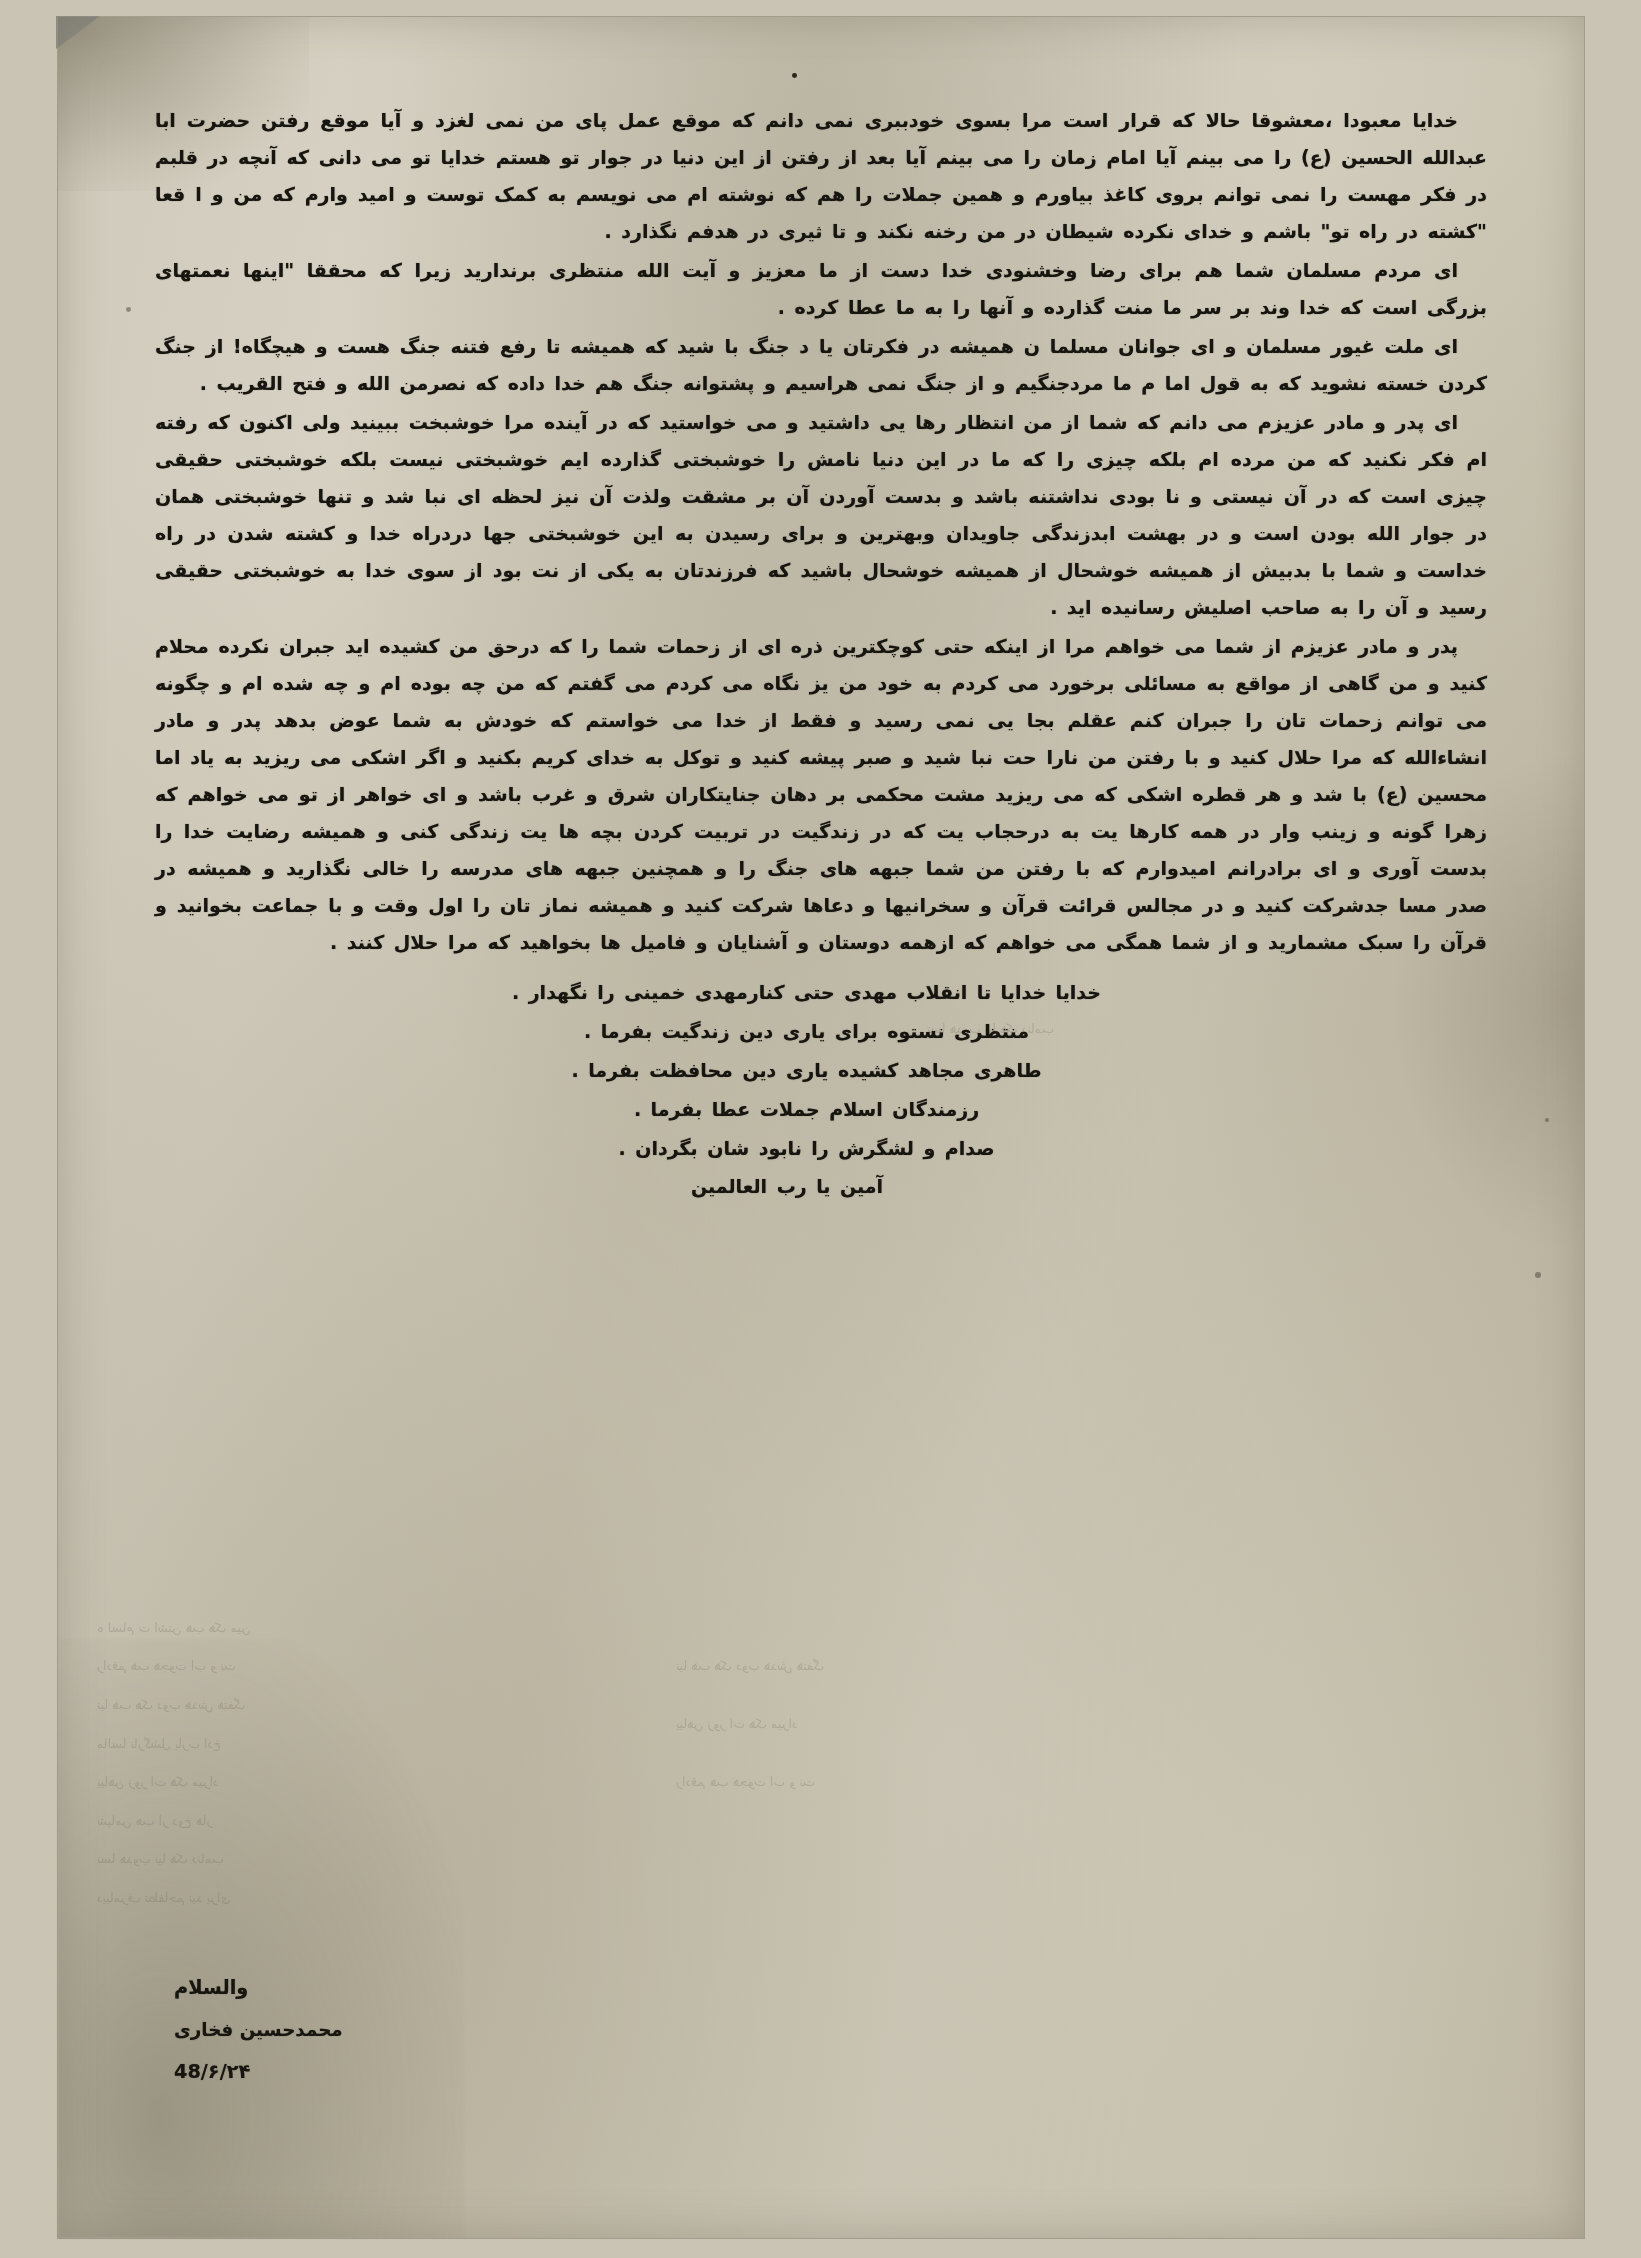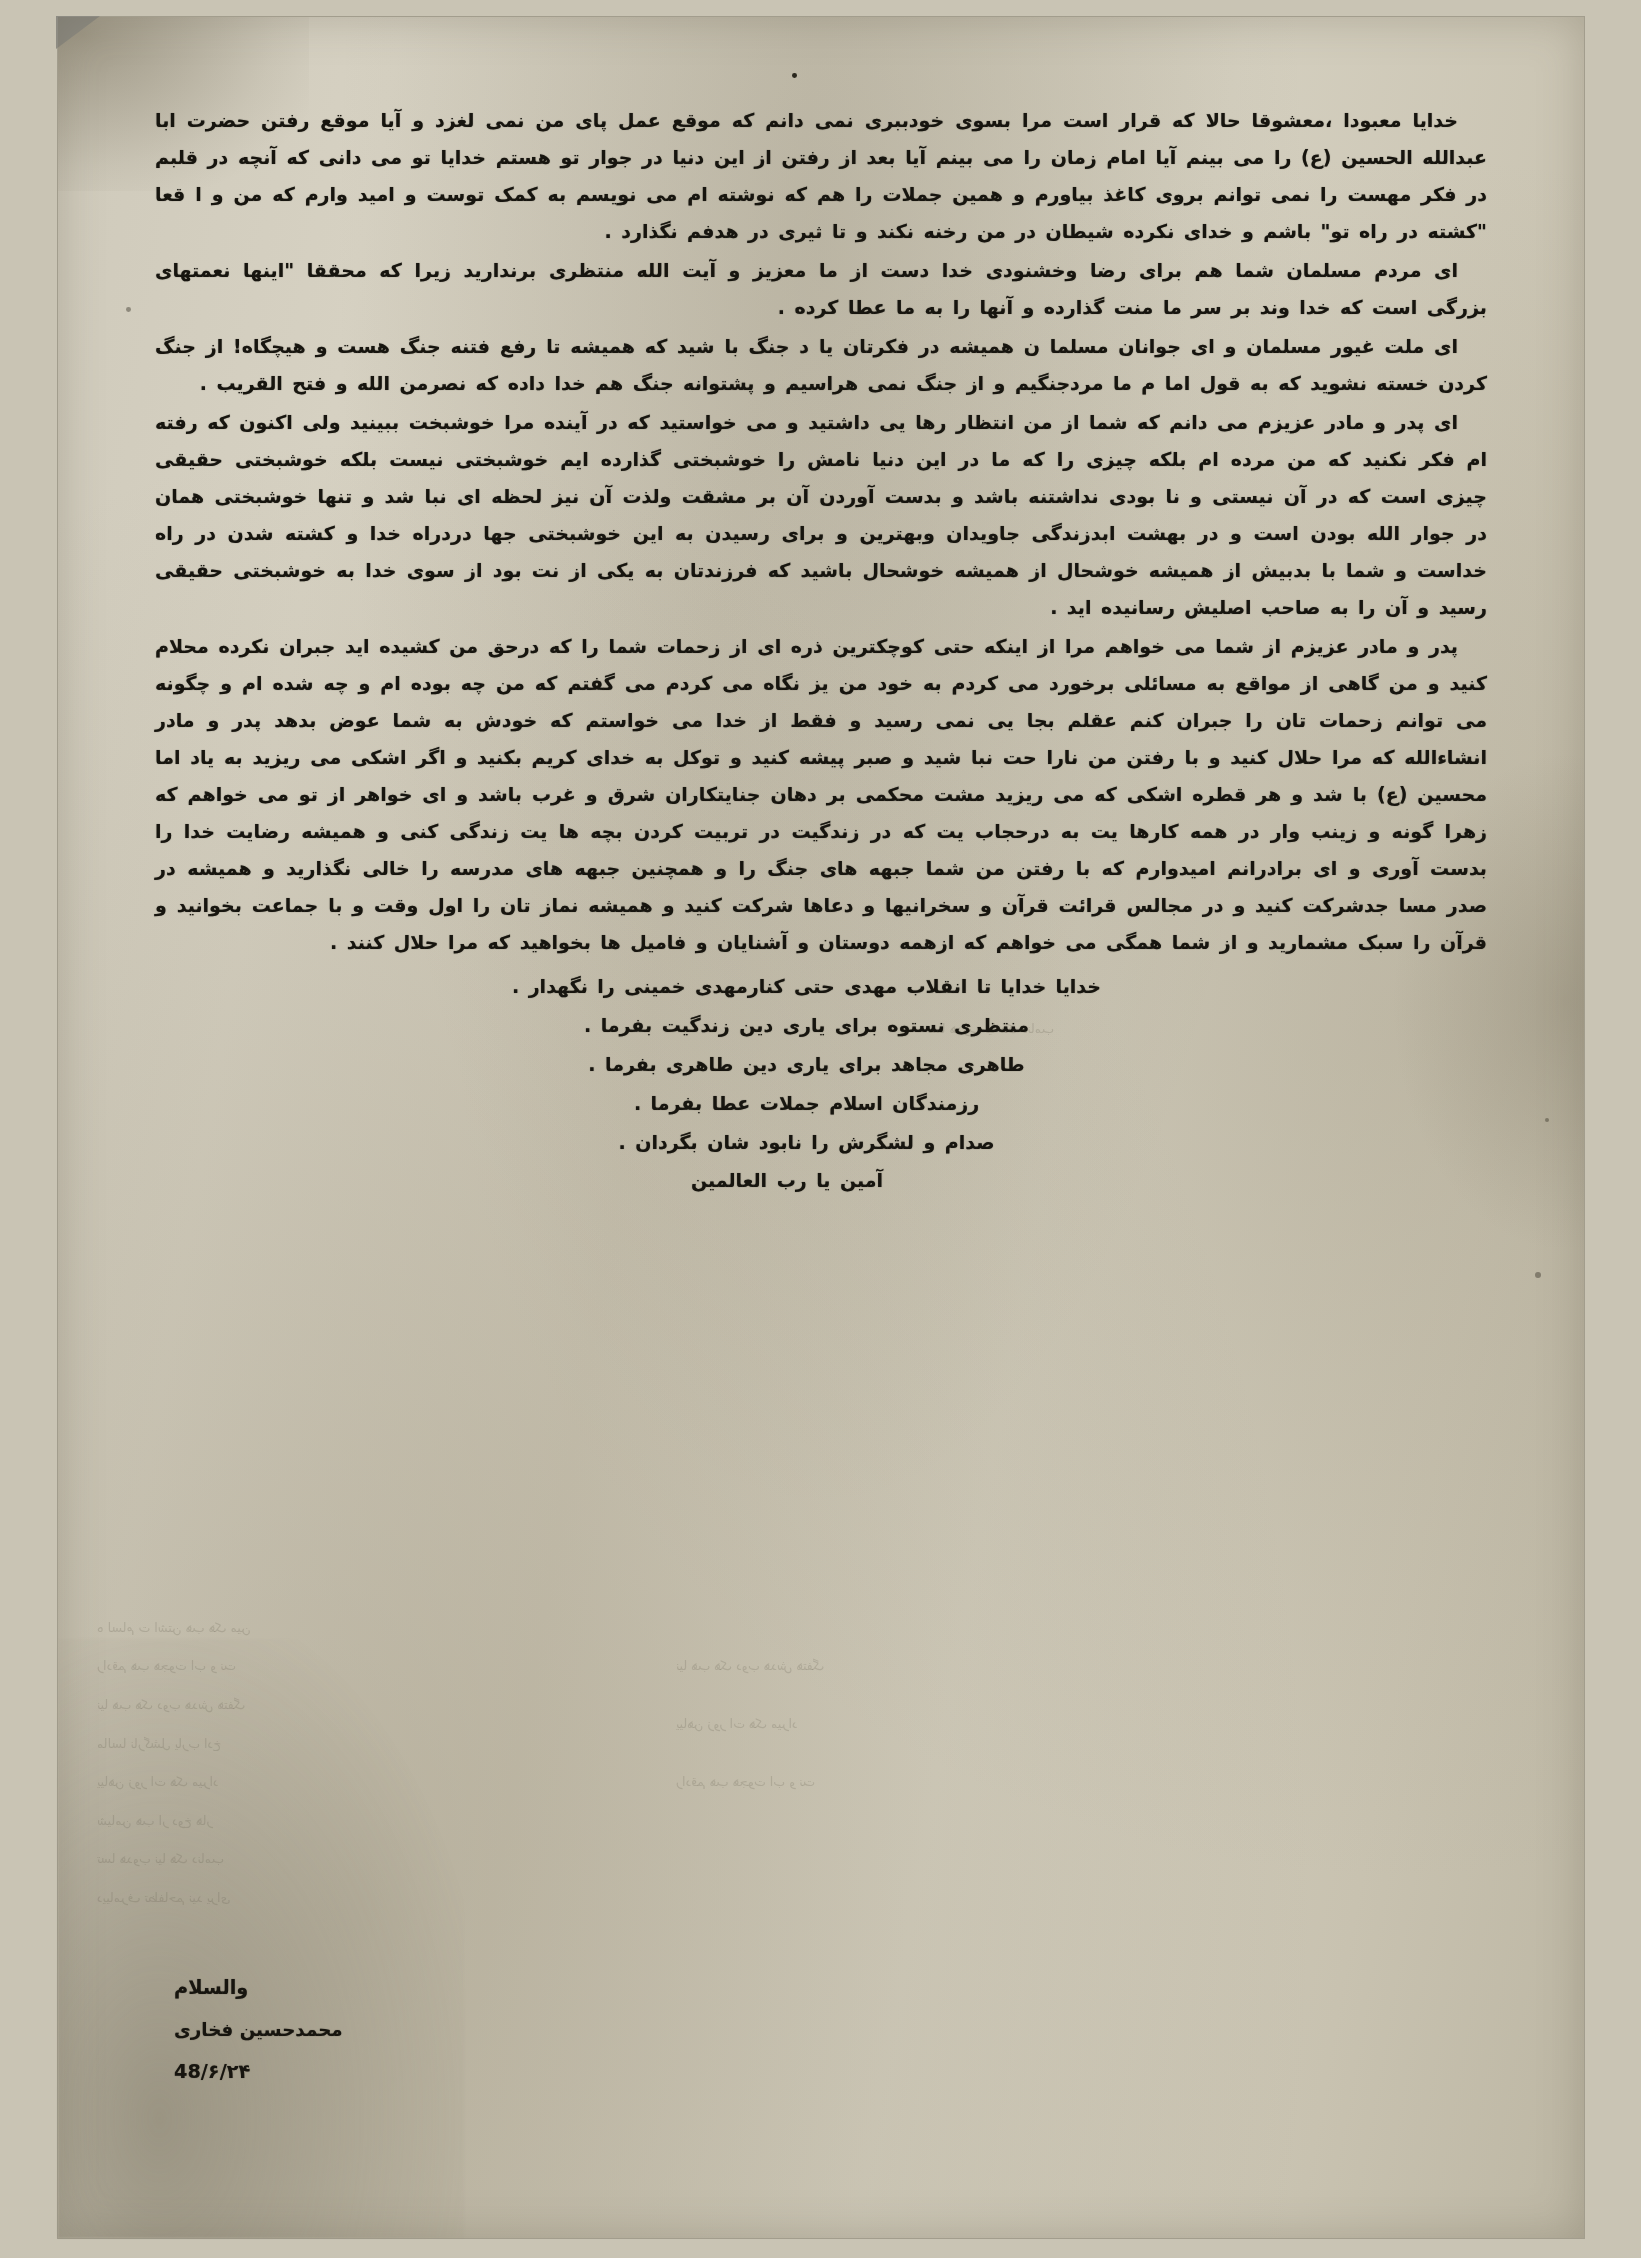--- a/index.html
+++ b/index.html
@@ -88,21 +88,21 @@
   }
   .body-text p {
     margin: 0 0 1.9px 0;
     text-indent: 29px;
   }
   .dua-line {
     text-indent: 0;
     text-align: center;
     margin: 0;
   }
-  .dua-block { margin-top: 7px; }
+  .dua-block { margin-top: 13px; }
   .amen {
     text-align: center;
     margin-top: 3.9px;
     padding-right: 39px;
   }
   .sign-block {
     position: absolute;
     left: 116px;
     bottom: 145px;
     text-align: left;
@@ -161,21 +161,21 @@
     <div class="body-text">
       <p>خدایا معبودا ،معشوقا حالا که قرار است مرا بسوی خودببری نمی دانم که موقع عمل پای من نمی لغزد و آیا موقع رفتن حضرت ابا عبدالله الحسین (ع) را می بینم آیا امام زمان را می بینم آیا بعد از رفتن از این دنیا در جوار تو هستم خدایا تو می دانی که آنچه در قلبم در فکر مهست را نمی توانم بروی کاغذ بیاورم و همین جملات را هم که نوشته ام می نویسم به کمک توست و امید وارم که من و ا قعا "کشته در راه تو" باشم و خدای نکرده شیطان در من رخنه نکند و تا ثیری در هدفم نگذارد .</p>
       <p>ای مردم مسلمان شما هم برای رضا وخشنودی خدا دست از ما معزیز و آیت الله منتظری برندارید زیرا که محققا "اینها نعمتهای بزرگی است که خدا وند بر سر ما منت گذارده و آنها را به ما عطا کرده .</p>
       <p>ای ملت غیور مسلمان و ای جوانان مسلما ن همیشه در فکرتان یا د جنگ با شید که همیشه تا رفع فتنه جنگ هست و هیچگاه! از جنگ کردن خسته نشوید که به قول اما م ما مردجنگیم و از جنگ نمی هراسیم و پشتوانه جنگ هم خدا داده که نصرمن الله و فتح القریب .</p>
       <p>ای پدر و مادر عزیزم می دانم که شما از من انتظار رها یی داشتید و می خواستید که در آینده مرا خوشبخت ببینید ولی اکنون که رفته ام فکر نکنید که من مرده ام بلکه چیزی را که ما در این دنیا نامش را خوشبختی گذارده ایم خوشبختی نیست بلکه خوشبختی حقیقی چیزی است که در آن نیستی و نا بودی نداشتنه باشد و بدست آوردن آن بر مشقت ولذت آن نیز لحظه ای نبا شد و تنها خوشبختی همان در جوار الله بودن است و در بهشت ابدزندگی جاویدان وبهترین و برای رسیدن به این خوشبختی جها دردراه خدا و کشته شدن در راه خداست و شما با بدبیش از همیشه خوشحال از همیشه خوشحال باشید که فرزندتان به یکی از نت بود از سوی خدا به خوشبختی حقیقی رسید و آن را به صاحب اصلیش رسانیده اید .</p>
       <p>پدر و مادر عزیزم از شما می خواهم مرا از اینکه حتی کوچکترین ذره ای از زحمات شما را که درحق من کشیده اید جبران نکرده محلام کنید و من گاهی از مواقع به مسائلی برخورد می کردم به خود من یز نگاه می کردم می گفتم که من چه بوده ام و چه شده ام و چگونه می توانم زحمات تان را جبران کنم عقلم بجا یی نمی رسید و فقط از خدا می خواستم که خودش به شما عوض بدهد پدر و مادر انشاءالله که مرا حلال کنید و با رفتن من نارا حت نبا شید و صبر پیشه کنید و توکل به خدای کریم بکنید و اگر اشکی می ریزید به یاد اما محسین (ع) با شد و هر قطره اشکی که می ریزید مشت محکمی بر دهان جنایتکاران شرق و غرب باشد و ای خواهر از تو می خواهم که زهرا گونه و زینب وار در همه کارها یت به درحجاب یت که در زندگیت در تربیت کردن بچه ها یت زندگی کنی و همیشه رضایت خدا را بدست آوری و ای برادرانم امیدوارم که با رفتن من شما جبهه های جنگ را و همچنین جبهه های مدرسه را خالی نگذارید و همیشه در صدر مسا جدشرکت کنید و در مجالس قرائت قرآن و سخرانیها و دعاها شرکت کنید و همیشه نماز تان را اول وقت و با جماعت بخوانید و قرآن را سبک مشمارید و از شما همگی می خواهم که ازهمه دوستان و آشنایان و فامیل ها بخواهید که مرا حلال کنند .</p>
 
       <div class="dua-block">
         <p class="dua-line">خدایا خدایا تا انقلاب مهدی حتی کنارمهدی خمینی را نگهدار .</p>
         <p class="dua-line">منتظری نستوه برای یاری دین زندگیت بفرما .</p>
-        <p class="dua-line">طاهری مجاهد برای یاری دین طاهری بفرما .</p>
+        <p class="dua-line">طاهری مجاهد کشیده یاری دین محافظت بفرما .</p>
         <p class="dua-line">رزمندگان اسلام جملات عطا بفرما .</p>
         <p class="dua-line">صدام و لشگرش را نابود شان بگردان .</p>
         <p class="amen">آمین یا رب العالمین</p>
       </div>
     </div>
 
     <div class="sign-block">
       <div class="salam">والسلام</div>
       <div class="name">محمدحسین فخاری</div>
       <div class="date">48/۶/۲۴</div>

